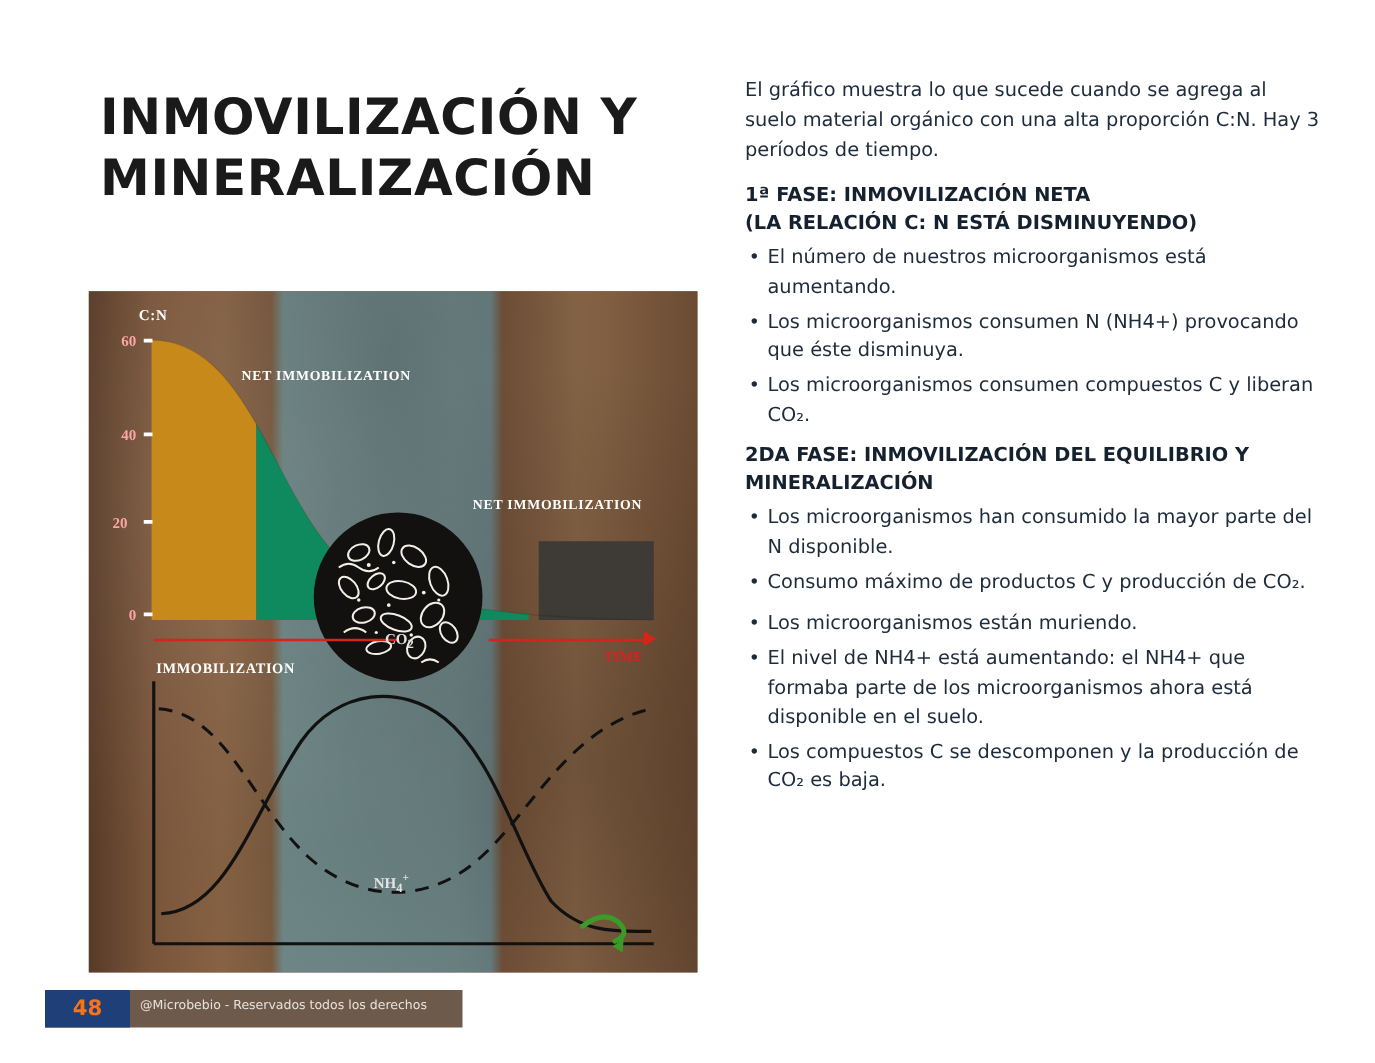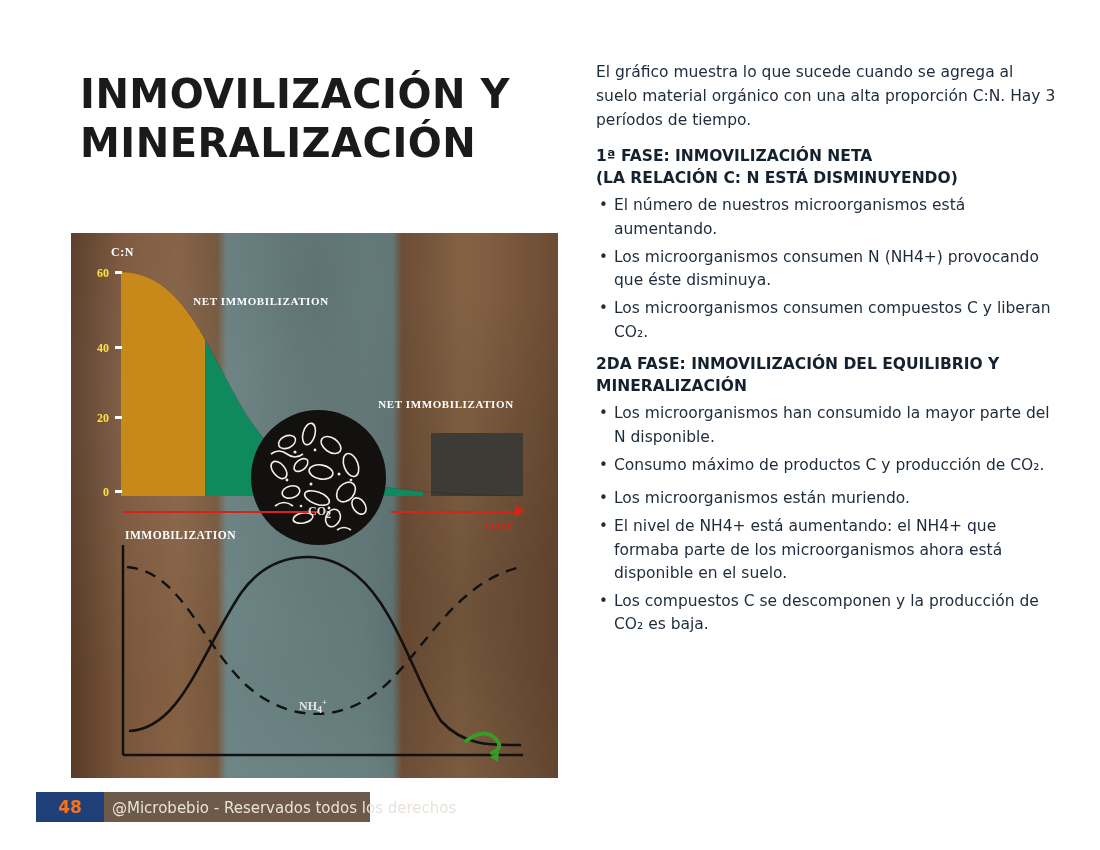--- a/index.html
+++ b/index.html
@@ -85,38 +85,38 @@
   #lbl-cn {
     position: absolute;
     left: 40px; top: 12px;
     color: #ffffff;
     font-weight: bold;
     font-size: 12px;
     font-family: "Liberation Serif", serif;
   }
   .ytick {
     position: absolute;
-    color: #fde047;
+    color: #fca5a5;
     font-weight: bold;
     font-size: 12px;
     font-family: "Liberation Serif", serif;
     text-align: right;
     width: 26px;
   }
   .ytick .dash {
     position: absolute;
     left: 32px;
     top: 5px;
     width: 7px;
     height: 3px;
     background: #ffffff;
   }
   #yt-60 { left: 12px; top: 33px; }
   #yt-40 { left: 12px; top: 108px; text-align: right; }
-  #yt-20 { left: 12px; top: 178px; }
+  #yt-20 { left: 12px; top: 178px; text-align: center; }
   #yt-0  { left: 12px; top: 252px; }
 
   .red-line {
     position: absolute;
     height: 2px;
     background: #d8231b;
   }
   #red-1 { left: 52px; top: 278px; width: 196px; }
   #red-2 { left: 320px; top: 278px; width: 130px; }
   #red-arrow {
@@ -236,21 +236,21 @@
     font-weight: bold;
     display: flex;
     align-items: center;
     justify-content: center;
     font-family: "DejaVu Sans", sans-serif;
   }
   #footer-text {
     position: absolute;
     left: 112px;
     top: 799px;
-    font-size: 15px;
+    font-size: 10px;
     color: #e8e2dc;
     font-family: "DejaVu Sans", sans-serif;
   }
 </style>
 </head>
 <body>
 
 <div id="page">
 
   <div id="title">INMOVILIZACIÓN Y MINERALIZACIÓN</div>

